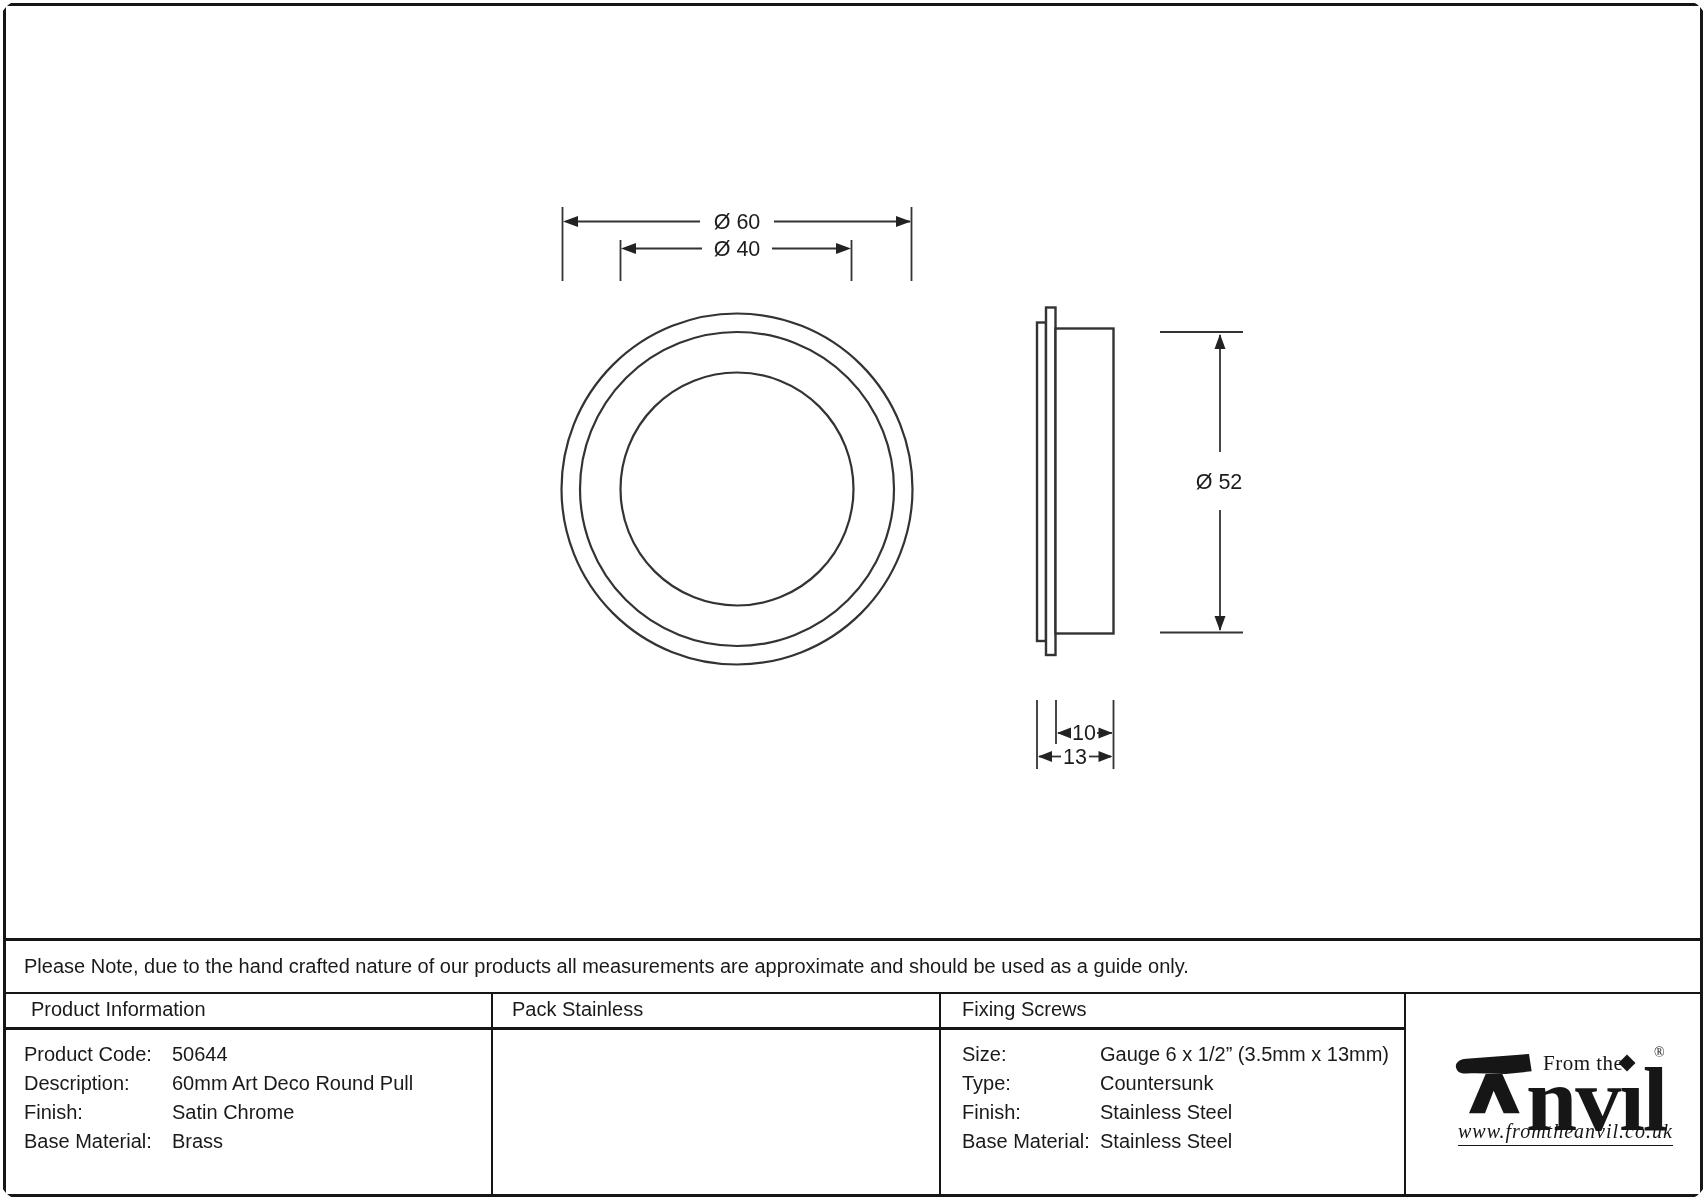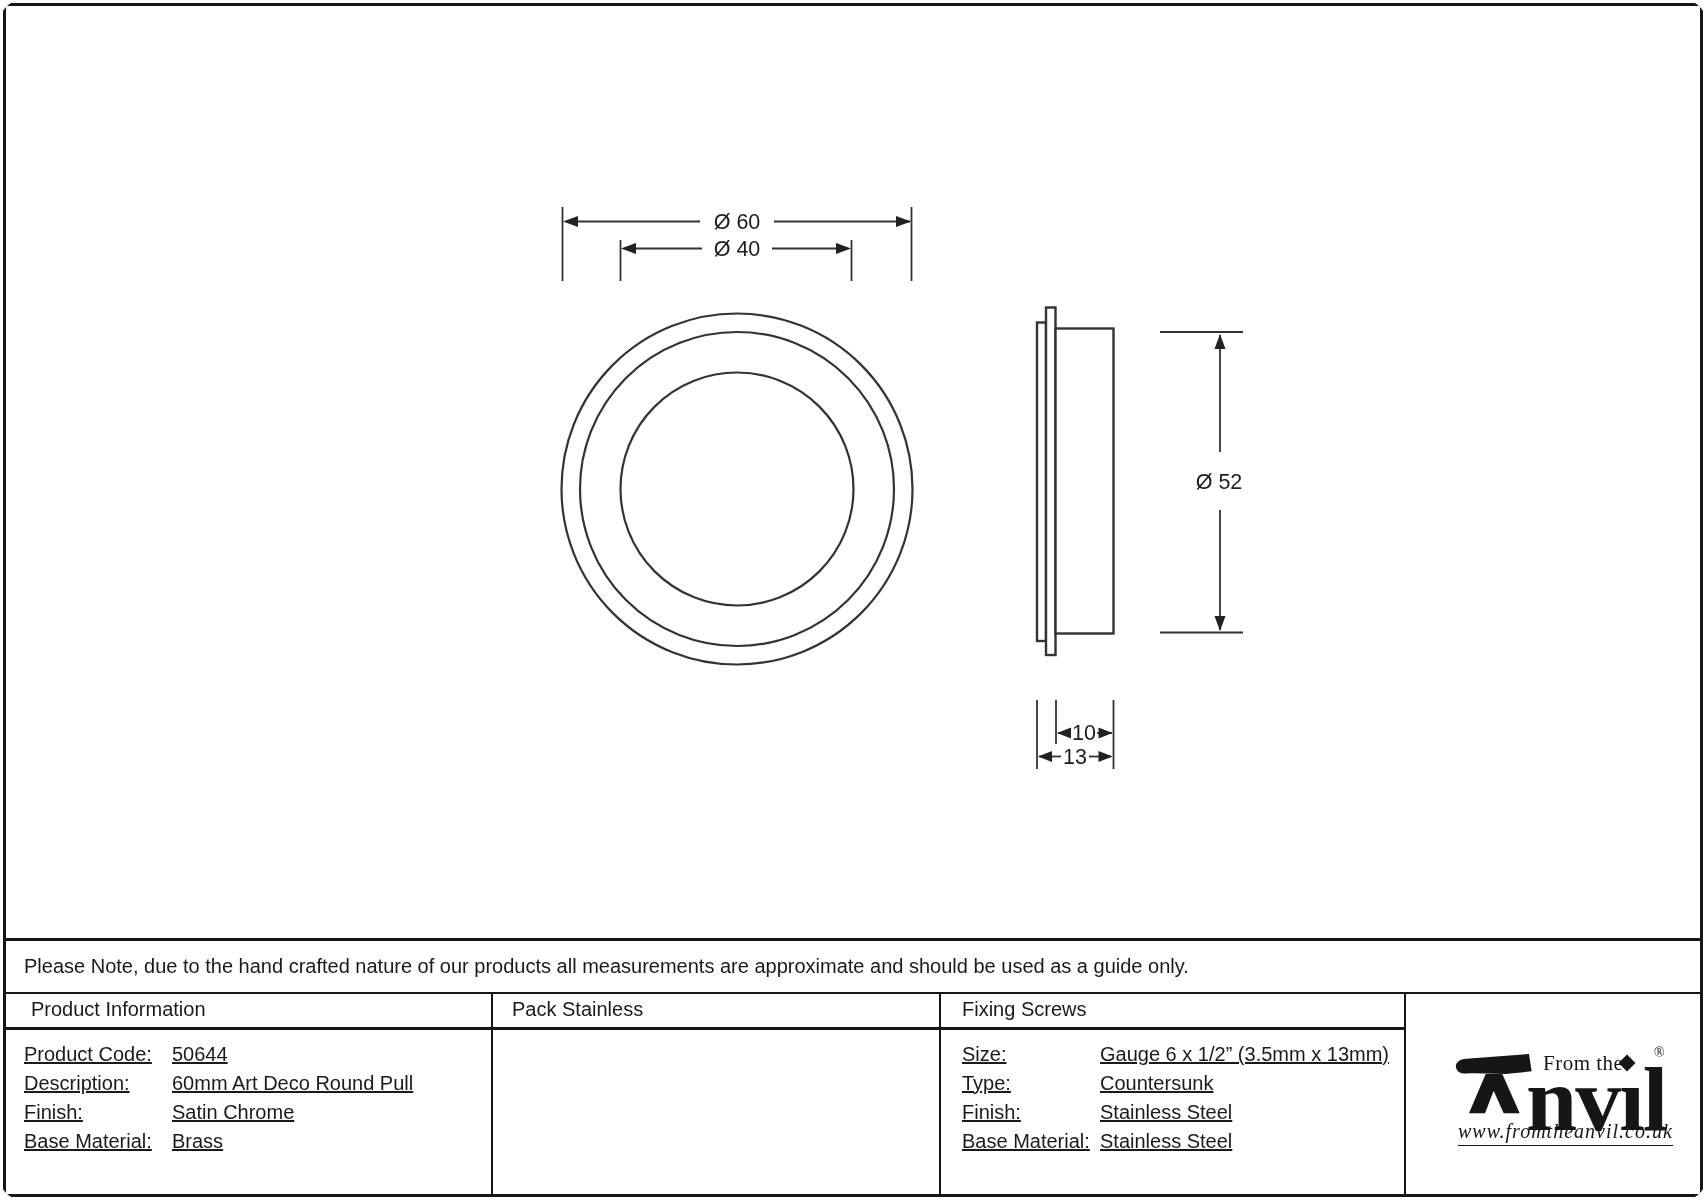--- a/index.html
+++ b/index.html
@@ -28,21 +28,21 @@
     position:absolute; top:993px; height:34px; line-height:32px;
     font-size:20px; white-space:nowrap;
   }
   #hdr-product { left:31px; }
   #hdr-pack    { left:512px; }
   #hdr-screws  { left:962px; }
   .col-rows { position:absolute; top:1040px; }
   #rows-product { left:24px; }
   #rows-pack    { left:512px; }
   #rows-screws  { left:962px; }
-  .trow { display:flex; height:29px; line-height:29px; font-size:20px; white-space:nowrap;text-decoration:underline; }
+  .trow { display:flex; height:29px; line-height:29px; font-size:20px; white-space:nowrap; }
   #rows-product .tlabel { width:148px; }
   #rows-screws  .tlabel { width:138px; }
   .logo-cell {
     position:absolute; left:1406px; top:993px; width:292px; height:201px;
     font-family:"Liberation Serif", serif; color:#161616;
   }
   .anvil-icon { position:absolute; left:47px; top:57px; }
   .logo-fromthe {
     position:absolute; left:137px; top:58px; font-size:21px; letter-spacing:0.5px;
     white-space:nowrap;

